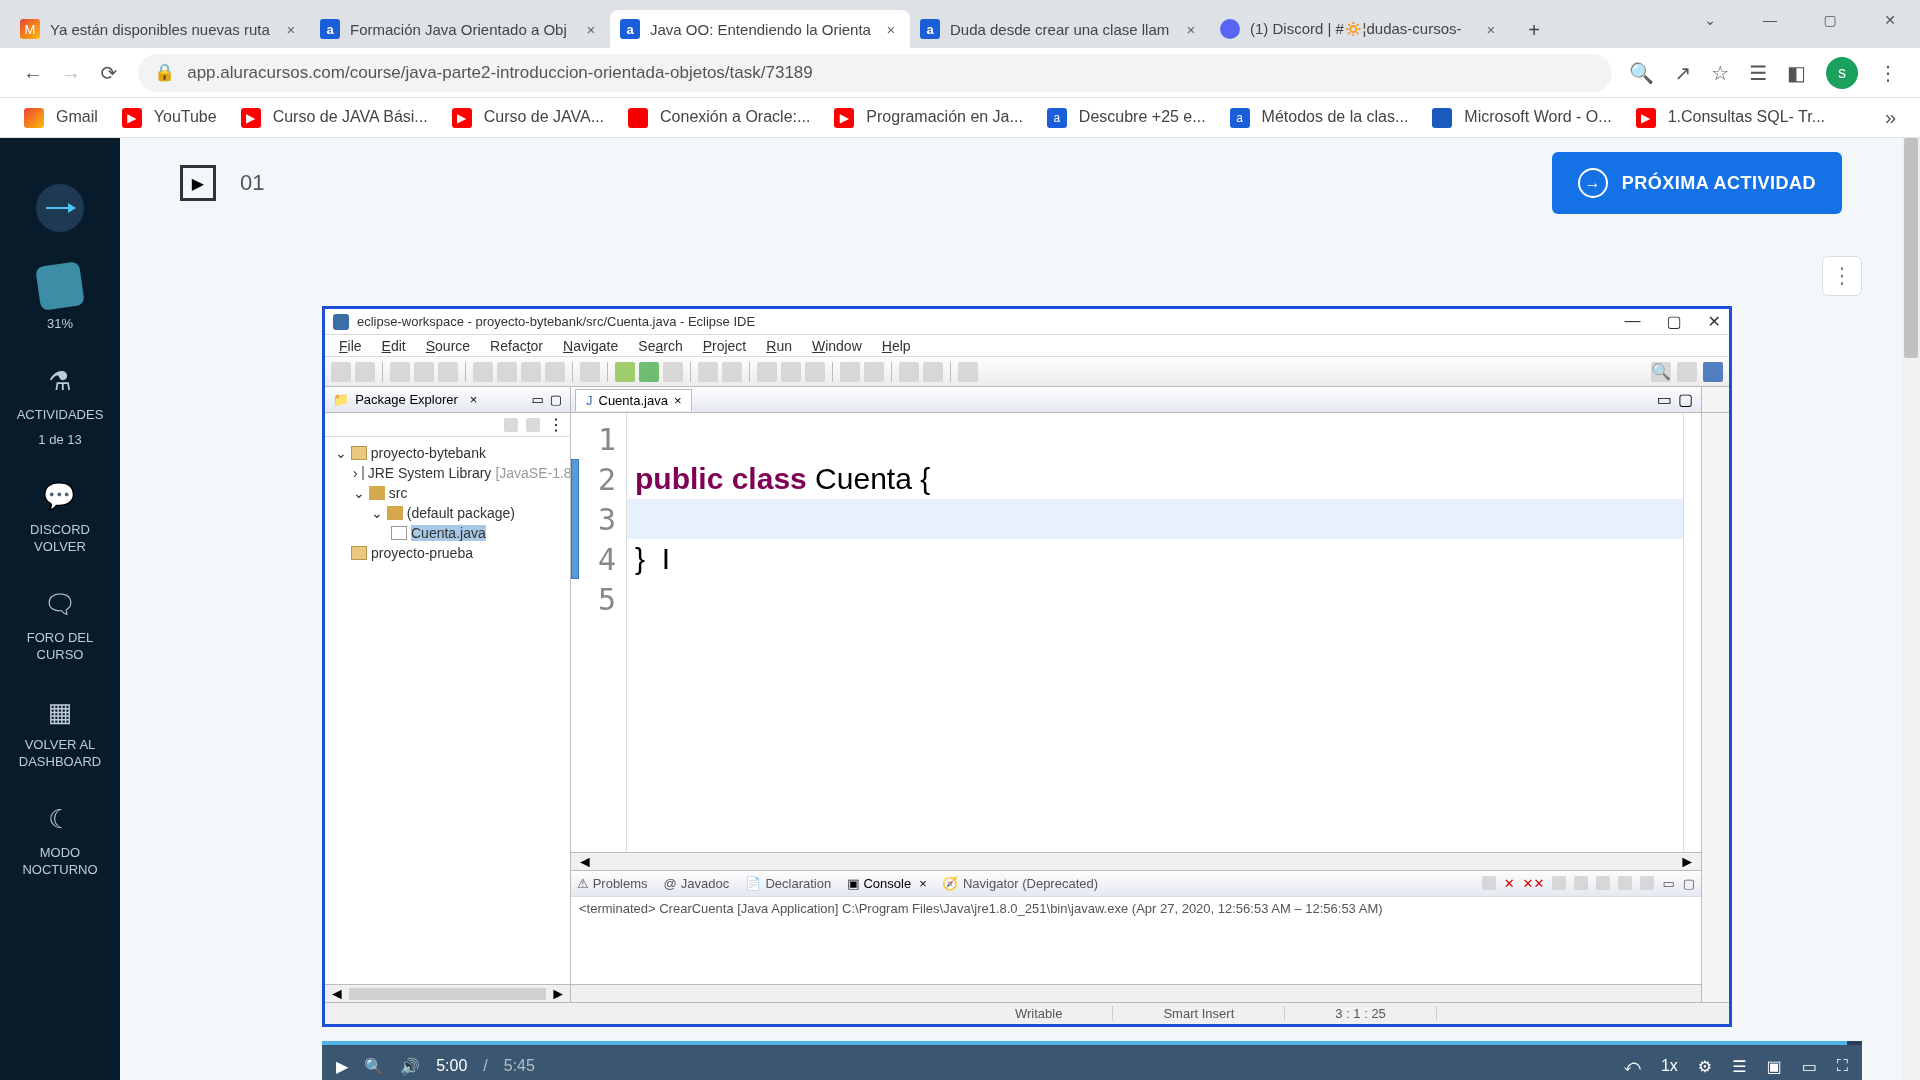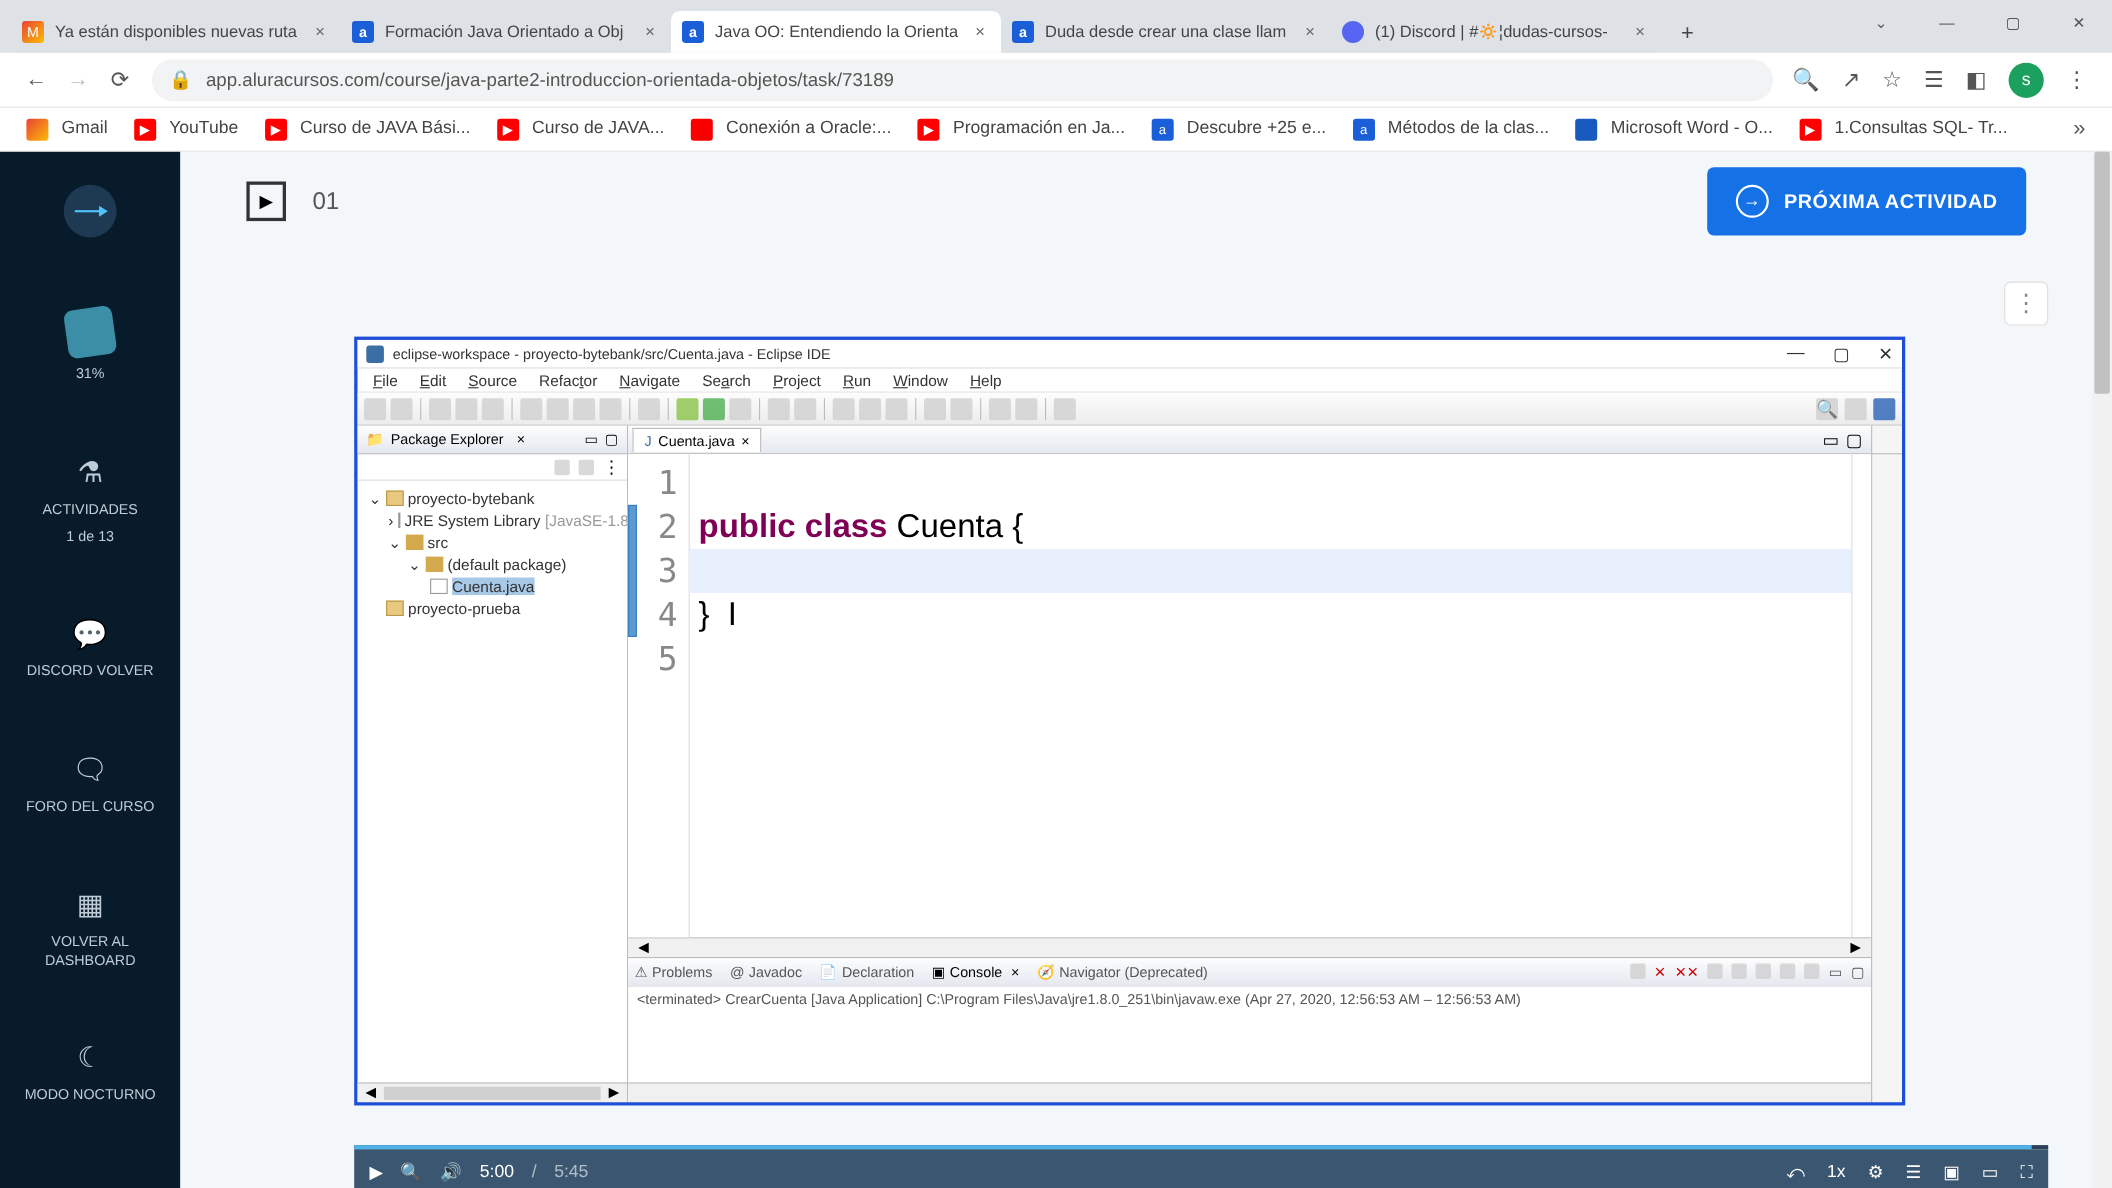--- a/index.html
+++ b/index.html
@@ -35,21 +35,21 @@
 .ico-yt{background:#f00;color:#fff}
 .ico-alura{background:#1a5fd8;color:#fff}
 .ico-oracle{background:#f80000}
 .ico-ms{background:#185abd}
 .bm-chevron{margin-left:auto;font-size:20px;color:#555;padding:0 10px}
 
 .content{position:absolute;top:138px;left:0;right:18px;bottom:0;background:#fff;display:flex}
 .scrollbar-y{position:absolute;top:138px;right:0;width:18px;bottom:0;background:#f1f1f1}
 .scrollbar-thumb{position:absolute;left:2px;right:2px;top:0;height:220px;background:#c1c1c1;border-radius:2px}
 
-.sidebar{width:164px;background:#081b2a;display:flex;flex-direction:column;align-items:center;padding-top:30px;color:#bfcbd6;gap:64px}
+.sidebar{width:120px;background:#081b2a;display:flex;flex-direction:column;align-items:center;padding-top:46px;color:#bfcbd6;gap:32px}
 .sb-logo{width:48px;height:48px;border-radius:50%;background:#1e3a52;display:flex;align-items:center;justify-content:center}
 .sb-arrow{width:28px;height:2px;background:#4fc3f7;position:relative}
 .sb-arrow::after{content:"";position:absolute;right:-2px;top:-4px;border-left:8px solid #4fc3f7;border-top:5px solid transparent;border-bottom:5px solid transparent}
 .sb-item{display:flex;flex-direction:column;align-items:center;gap:8px;text-align:center;font-size:13px;line-height:1.3;padding:0 6px}
 .sb-ico{font-size:26px}
 .sb-badge{width:44px;height:44px;background:#3b8ea5;border-radius:8px;transform:rotate(-8deg)}
 
 .page{flex:1;background:#f4f7fa;overflow:hidden}
 .lesson-header{height:90px;display:flex;align-items:center;padding:0 60px;justify-content:space-between}
 .lesson-left{display:flex;align-items:center;gap:24px}
@@ -442,20 +442,26 @@
           </div>
           <div class="ecl-console">
             <span>&lt;terminated&gt; CrearCuenta [Java Application] C:\Program Files\Java\jre1.8.0_251\bin\javaw.exe  (Apr 27, 2020, 12:56:53 AM – 12:56:53 AM)</span>
           </div>
           <div style="height:18px;border-top:1px solid #bbb;background:#f0f0f0"></div>
         </div>
         <div class="ecl-right-strip">
           <div style="height:26px;border-bottom:1px solid #bbb"></div>
         </div>
       </div>
+      <div class="ecl-status">
+        <div style="width:640px"></div>
+        <div class="st-cell">Writable</div>
+        <div class="st-cell">Smart Insert</div>
+        <div class="st-cell">3 : 1 : 25</div>
+      </div>
     </div>
 
     <div class="video-progress" style="top:903px">
         <div class="video-progress-fill"></div>
       </div>
     <div class="video-bar" style="top:907px">
       <div class="vb-left">
         <span>▶</span>
         <span>🔍</span>
         <span>🔊</span>

